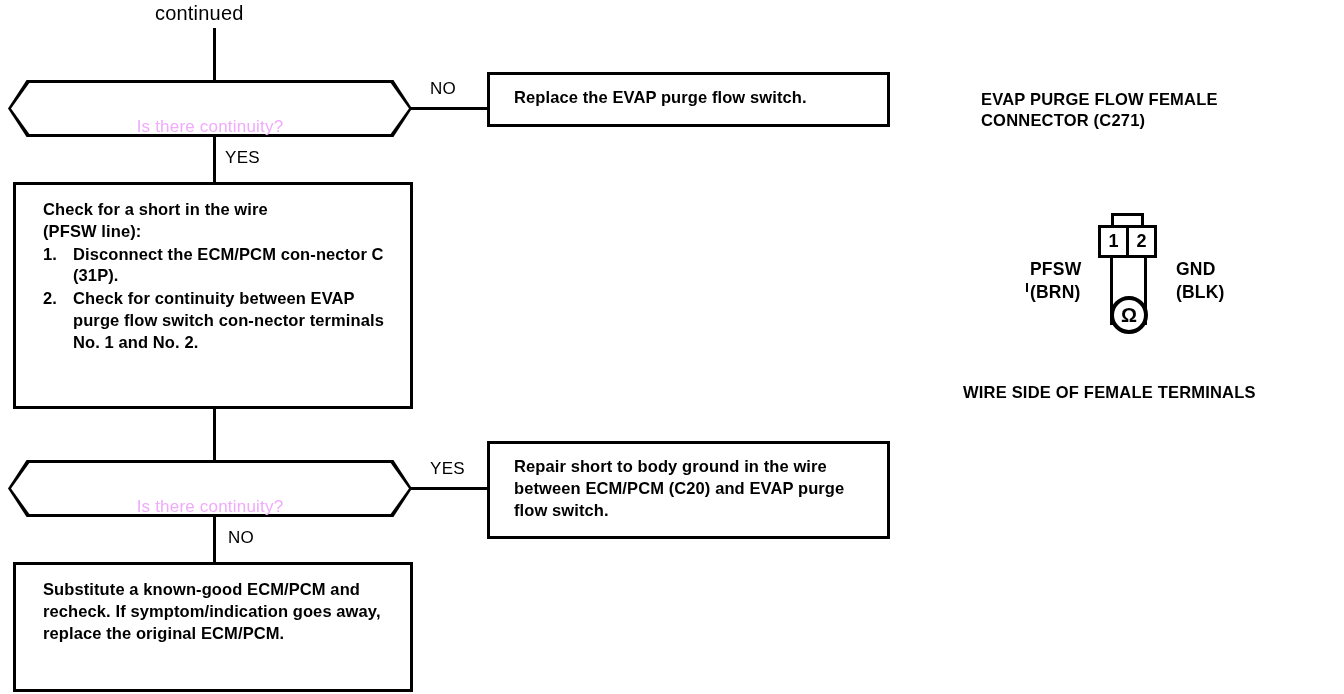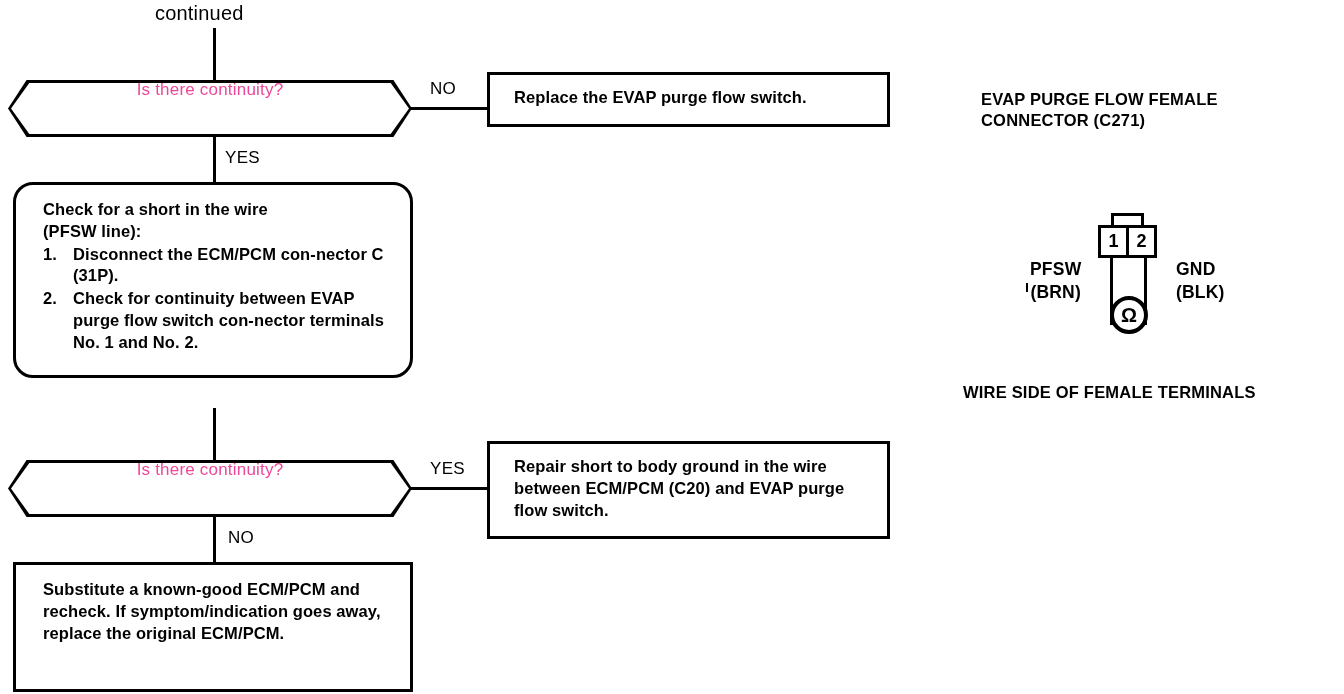--- a/index.html
+++ b/index.html
@@ -28,24 +28,24 @@
   .hline {
     position: absolute;
     height: 3px;
     background: #000;
   }
 
   
   .hex {
     position: absolute;
     display: flex;
-    align-items: flex-start;
+    align-items: flex-end;
     justify-content: center;
     box-sizing: border-box;
-    color: #ec4899;
+    color: #f0abfc;
     font-size: 17px;
     font-weight: 400;
     letter-spacing: .2px;
     background: #000;
     -webkit-clip-path: polygon(0% 50%, 4.6% 0%, 95.4% 0%, 100% 50%, 95.4% 100%, 4.6% 100%);
     clip-path: polygon(0% 50%, 4.6% 0%, 95.4% 0%, 100% 50%, 95.4% 100%, 4.6% 100%);
   }
   .hex-inner {
     position: absolute;
     top: 3px; left: 3px; right: 3px; bottom: 3px;
@@ -191,21 +191,21 @@
   <div class="hline" style="left:411px; top:107px; width:78px;"></div>
   <div class="branch-label" style="left:430px; top:79px;">NO</div>
 
   <div class="abox" style="left:487px; top:72px; width:403px; height:55px;">
     <p>Replace the EVAP purge flow switch.</p>
   </div>
 
   <div class="vline" style="left:213px; top:136px; height:48px;"></div>
   <div class="branch-label" style="left:225px; top:148px;">YES</div>
 
-  <div class="abox" style="left:13px; top:182px; width:400px; height:196px; padding:14px 14px 10px 27px;border-radius:20px;">
+  <div class="abox" style="left:13px; top:182px; width:400px; height:227px; padding:14px 14px 10px 27px;">
     <p>Check for a short in the wire</p>
     <p>(PFSW line):</p>
     <ul class="numlist">
       <li>
         <span class="num">1.</span>
         <span>Disconnect the ECM/PCM con‑nector C (31P).</span>
       </li>
       <li>
         <span class="num">2.</span>
         <span>Check for continuity between EVAP purge flow switch con‑nector terminals No. 1 and No. 2.</span>
@@ -245,21 +245,21 @@
     <div class="conn-pin left">1</div>
     <div class="conn-pin">2</div>
   </div>
 
   <div class="vline" style="left:1110px; top:257px; height:68px;"></div>
   <div class="vline" style="left:1144px; top:257px; height:68px;"></div>
   <div class="hline" style="left:1110px; top:322px; width:37px;"></div>
 
   <div class="ohm-circle" style="left:1110px; top:296px; width:38px; height:38px;">Ω</div>
 
-  <div class="wire-label" style="left:1030px; top:258px; text-align:center;">
+  <div class="wire-label" style="left:1030px; top:258px; text-align:left;">
     <div>PFSW</div>
     <div>(BRN)</div>
   </div>
   <div class="tick" style="left:1026px; top:283px; width:2px; height:9px;"></div>
 
   <div class="wire-label" style="left:1176px; top:258px;">
     <div>GND</div>
     <div>(BLK)</div>
   </div>
 

